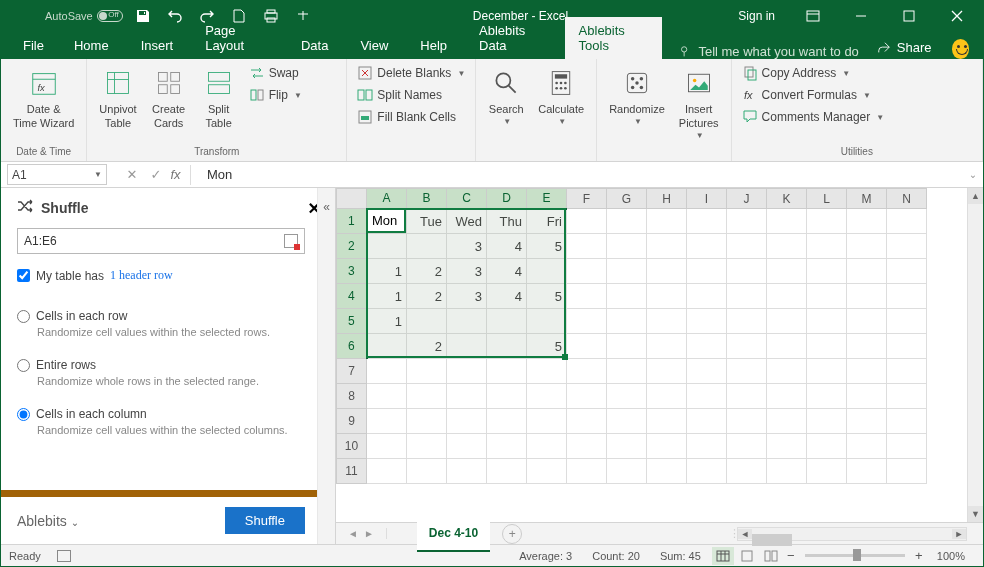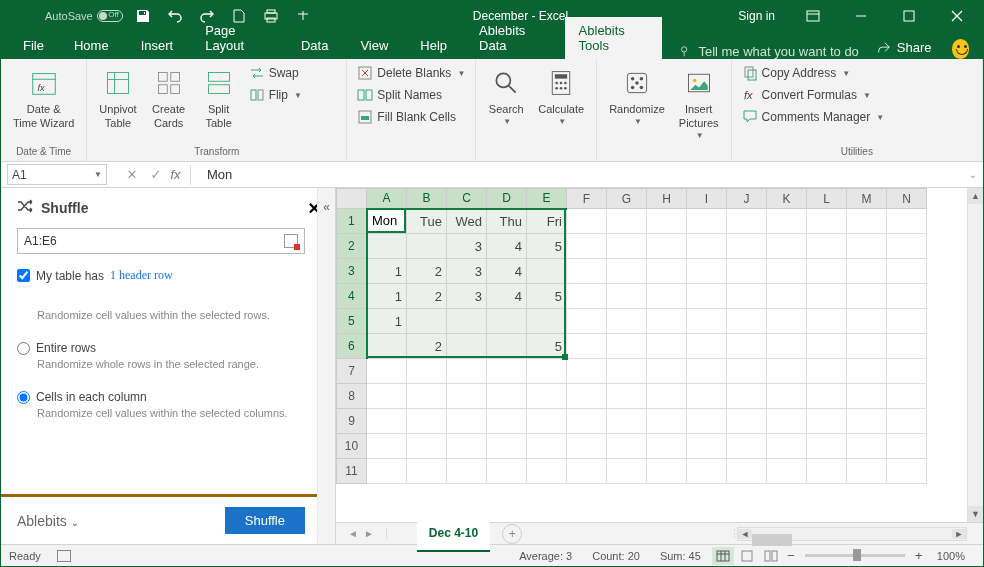--- a/index.html
+++ b/index.html
@@ -68,21 +68,21 @@
 .range-input span:first-child { flex: 1; font-size: 12px; color: #333; }
 .range-picker-icon { border: 1px solid #999; width: 14px; height: 14px; position: relative; }
 .range-picker-icon::after { content: ""; position: absolute; width: 6px; height: 6px; background: #d33; right: -3px; bottom: -3px; }
 .checkbox-row { display: flex; align-items: center; gap: 6px; font-size: 12px; color: #444; margin-bottom: 26px; }
 .checkbox-row input { width: 13px; height: 13px; }
 .checkbox-row a { color: #1a73e8; text-decoration: none; font-family: Liberation Serif, serif; }
 .radio-block { margin-bottom: 20px; }
 .radio-row { display: flex; align-items: center; gap: 6px; font-size: 12px; color: #444; margin-bottom: 3px; }
 .radio-row input { width: 13px; height: 13px; }
 .radio-desc { font-size: 11px; color: #888; margin-left: 20px; }
-.pane-footer { padding: 10px 30px 10px 16px; display: flex; align-items: center; border-top: 3px solid #a16207; }
+.pane-footer { padding: 10px 30px 10px 16px; display: flex; align-items: center; border-top: 7px solid #a16207; }
 .ablebits-link { font-size: 14px; color: #666; cursor: pointer; }
 .shuffle-btn { margin-left: auto; background: #1a72c9; color: #fff; border: none; padding: 6px 20px; font-size: 13px; cursor: pointer; }
 
 
 .sheet-area { flex: 1; display: flex; flex-direction: column; }
 .sheet-scroll { flex: 1; overflow: hidden; position: relative; }
 table.grid { border-collapse: collapse; font-size: 13px; color: #333; }
 table.grid th { background: #e6e6e6; border: 1px solid #ccc; font-weight: normal; color: #555; font-size: 12px; }
 table.grid th.col { width: 40px; height: 20px; }
 table.grid th.row { width: 30px; height: 25px; text-align: center; }
@@ -446,20 +446,24 @@
       <div class="range-input">
         <span>A1:E6</span>
         <span class="range-picker-icon"></span>
       </div>
       <label class="checkbox-row">
         <input type="checkbox" checked="" style="">
         <span>My table has</span>
         <a href="#">1 header row</a>
       </label>
       <div class="radio-block">
+        <label class="radio-row">
+            <input type="radio" name="sh" style="">
+            <span>Cells in each row</span>
+          </label>
         <div class="radio-desc">Randomize cell values within the selected rows.</div>
       </div>
       <div class="radio-block">
         <label class="radio-row">
             <input type="radio" name="sh" style="">
             <span>Entire rows</span>
           </label>
         <div class="radio-desc">Randomize whole rows in the selected range.</div>
       </div>
       <div class="radio-block">

